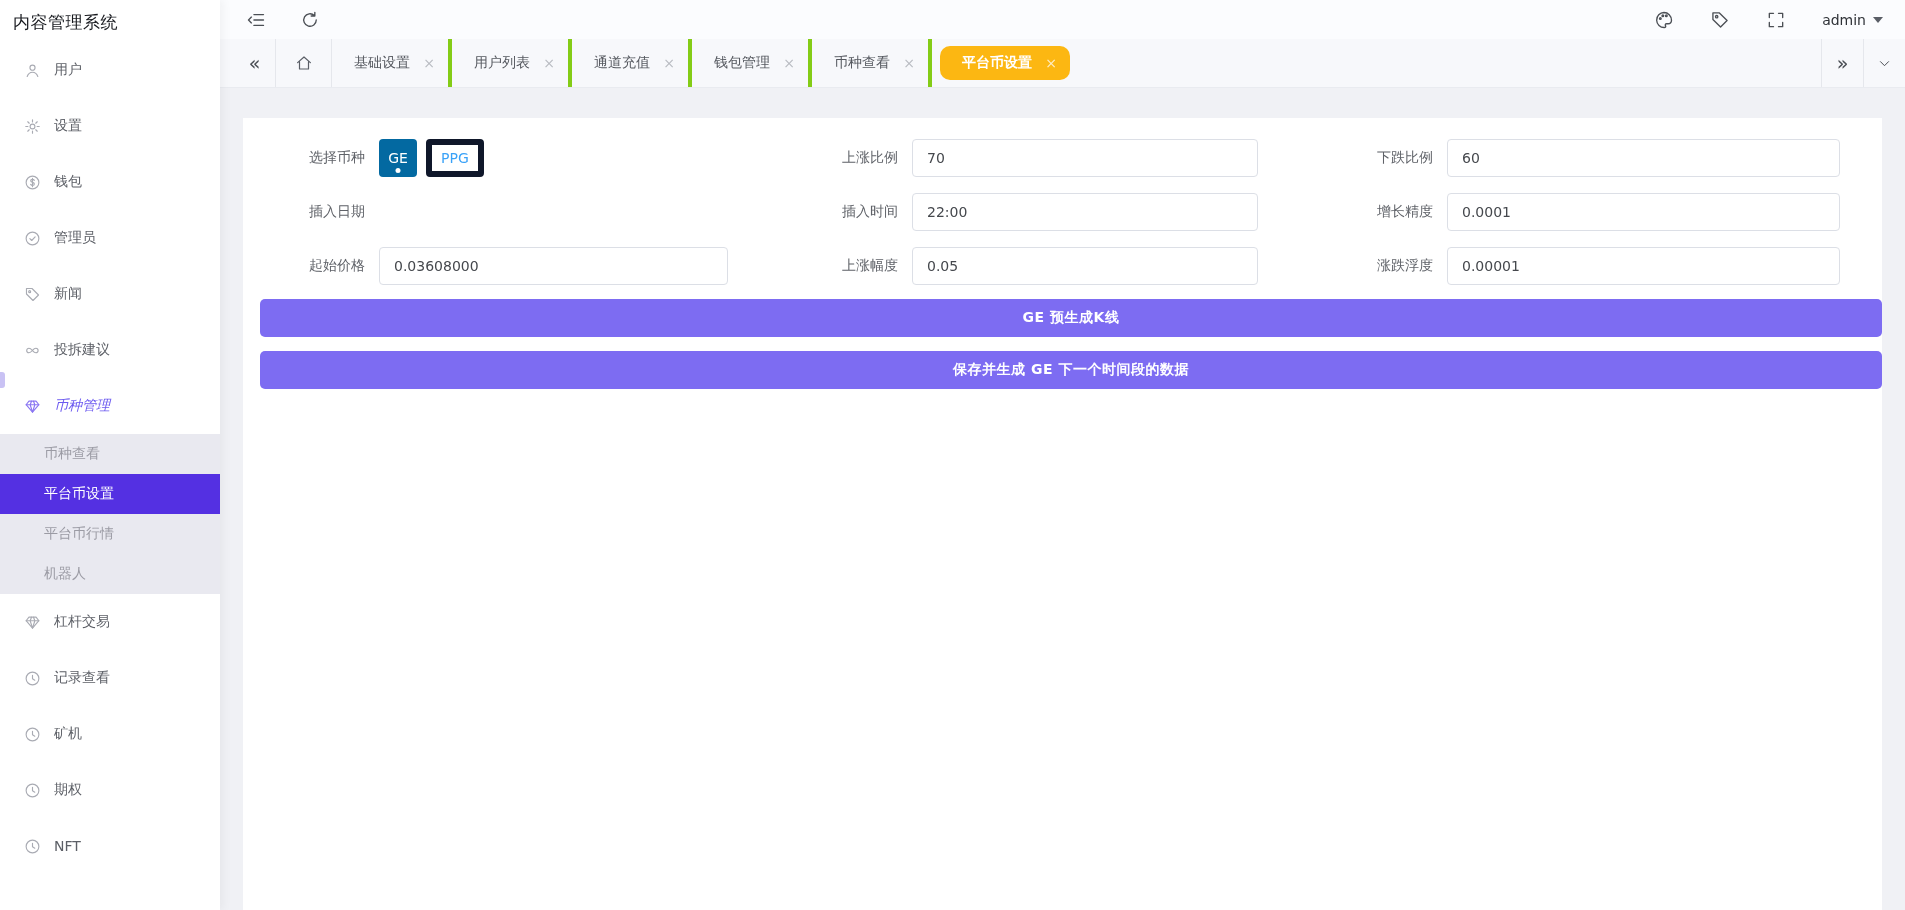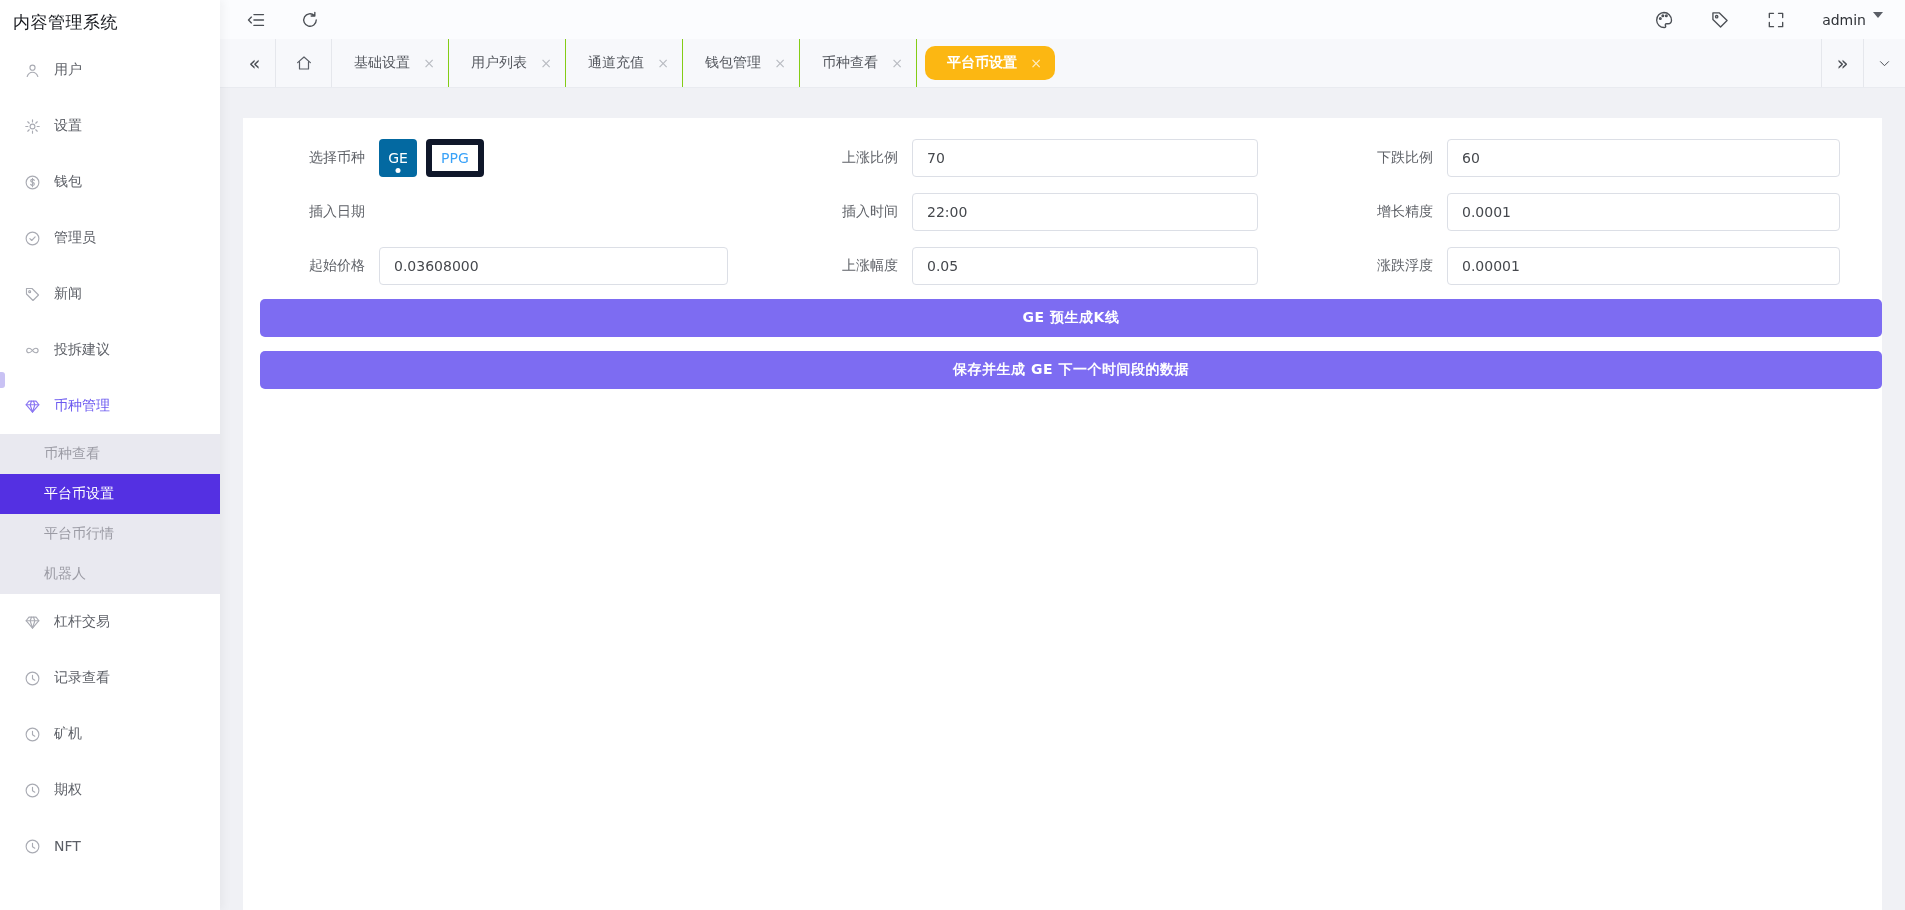--- a/index.html
+++ b/index.html
@@ -20,21 +20,21 @@
     height:42px; padding:11px 0 0 13px; font-size:17px; font-weight:normal;
     color:#16181d; letter-spacing:.5px; white-space:nowrap;
   }
   ul { list-style:none; }
   .menu-item {
     height:56px; display:flex; align-items:center; padding-left:24px;
     cursor:pointer; color:#5c5f66;
   }
   .menu-item .mi-icon { width:17px; height:17px; margin-right:13px; flex-shrink:0; }
   .menu-item .mi-icon svg { width:17px; height:17px; stroke:#a9abb3; }
-  .menu-item.is-active-parent { color:#6c5af0; }
+  .menu-item.is-active-parent { color:#6c5af0;font-style:italic; }
   .menu-item.is-active-parent .mi-icon svg { stroke:#8a76f2; }
   .submenu { background:#e9e9f0; }
   .submenu li {
     height:40px; display:flex; align-items:center; padding-left:44px;
     color:#9b9ba4; cursor:pointer;
   }
   .submenu li.is-active { background:#5430e2; color:#fff; }
   .scroll-indicator {
     position:absolute; left:0; top:372px; width:5px; height:16px;
     background:#c9c2f4; border-radius:0 3px 3px 0;
@@ -46,21 +46,21 @@
   
   .topbar {
     height:39px; background:#fbfcfe; display:flex; align-items:center;
     padding:0 22px 0 26px; flex-shrink:0;
   }
   .tb-icon { width:20px; height:20px; cursor:pointer; display:inline-flex; }
   .tb-icon svg { width:20px; height:20px; stroke:#4b4f55; }
   .tb-left { display:flex; align-items:center; gap:34px; }
   .tb-spacer { flex:1; }
   .tb-right { display:flex; align-items:center; gap:36px; }
-  .user-box { display:flex; gap:7px; cursor:pointer; color:#2f3237; }
+  .user-box { display:flex; align-items:center; gap:7px; cursor:pointer; color:#2f3237; }
   .caret-down {
     width:0; height:0; border-left:5px solid transparent;
     border-right:5px solid transparent; border-top:6px solid #5a5e66;
   }
 
   
   .tabstrip {
     height:49px; background:#f7f8fb; border-bottom:1px solid #e9ebf0;
     display:flex; align-items:stretch; flex-shrink:0; padding-left:14px;
   }
@@ -69,21 +69,21 @@
     color:#4b4f55; font-size:19px; cursor:pointer; border-right:1px solid #e5e7ec;
   }
   .tnav.no-sep { border-right:none; }
   .tab-home {
     width:56px; display:flex; align-items:center; justify-content:center;
     cursor:pointer; border-right:1px solid #e5e7ec;
   }
   .tab-home svg { width:18px; height:18px; stroke:#5a5e66; }
   .tab {
     display:flex; align-items:center; gap:12px; padding:0 12px 0 22px;
-    border-right:1px solid #84cc16; cursor:pointer; color:#55585f;
+    border-right:4px solid #84cc16; cursor:pointer; color:#55585f;
   }
   .tab .close {
     font-size:14px; color:#b9bcc2; width:14px; text-align:center; cursor:pointer;
   }
   .tab.is-active {
     background:#fcb712; color:#fff; font-weight:bold; border-radius:10px;
     border-right:none; margin:7px 6px 7px 8px; padding:0 12px 0 22px;
   }
   .tab.is-active .close { color:rgba(255,255,255,.75); font-weight:normal; }
   .ts-spacer { flex:1; }

